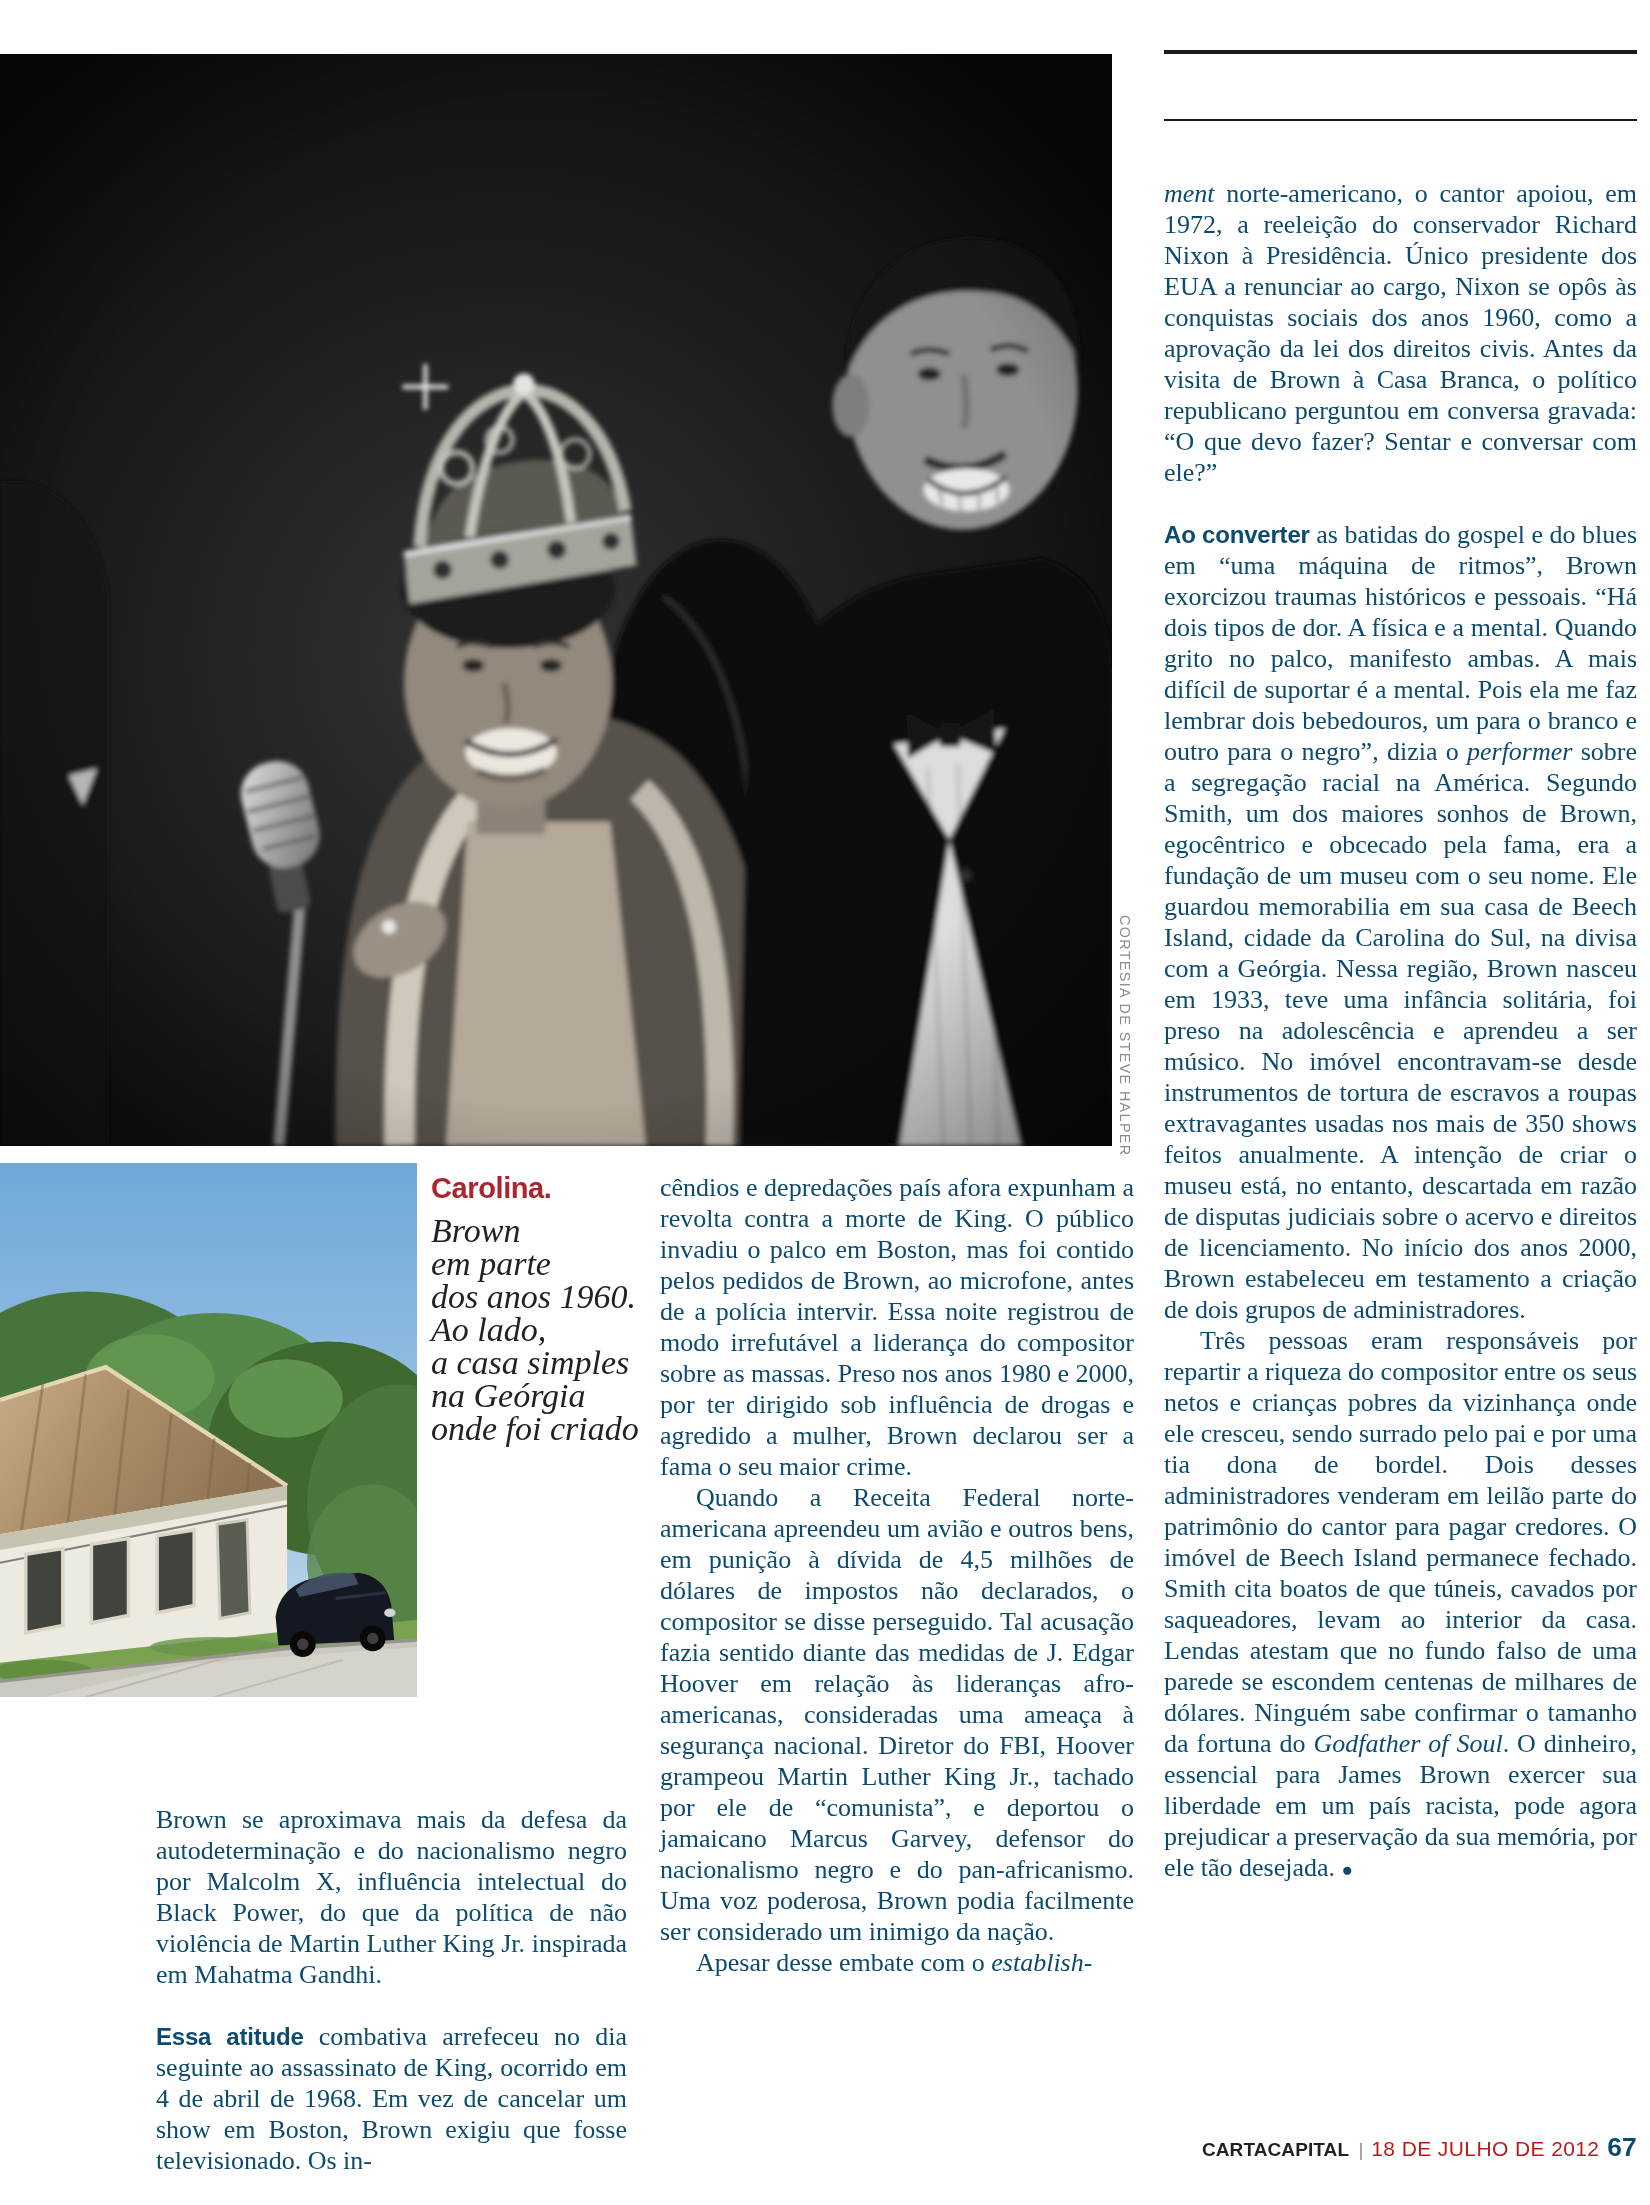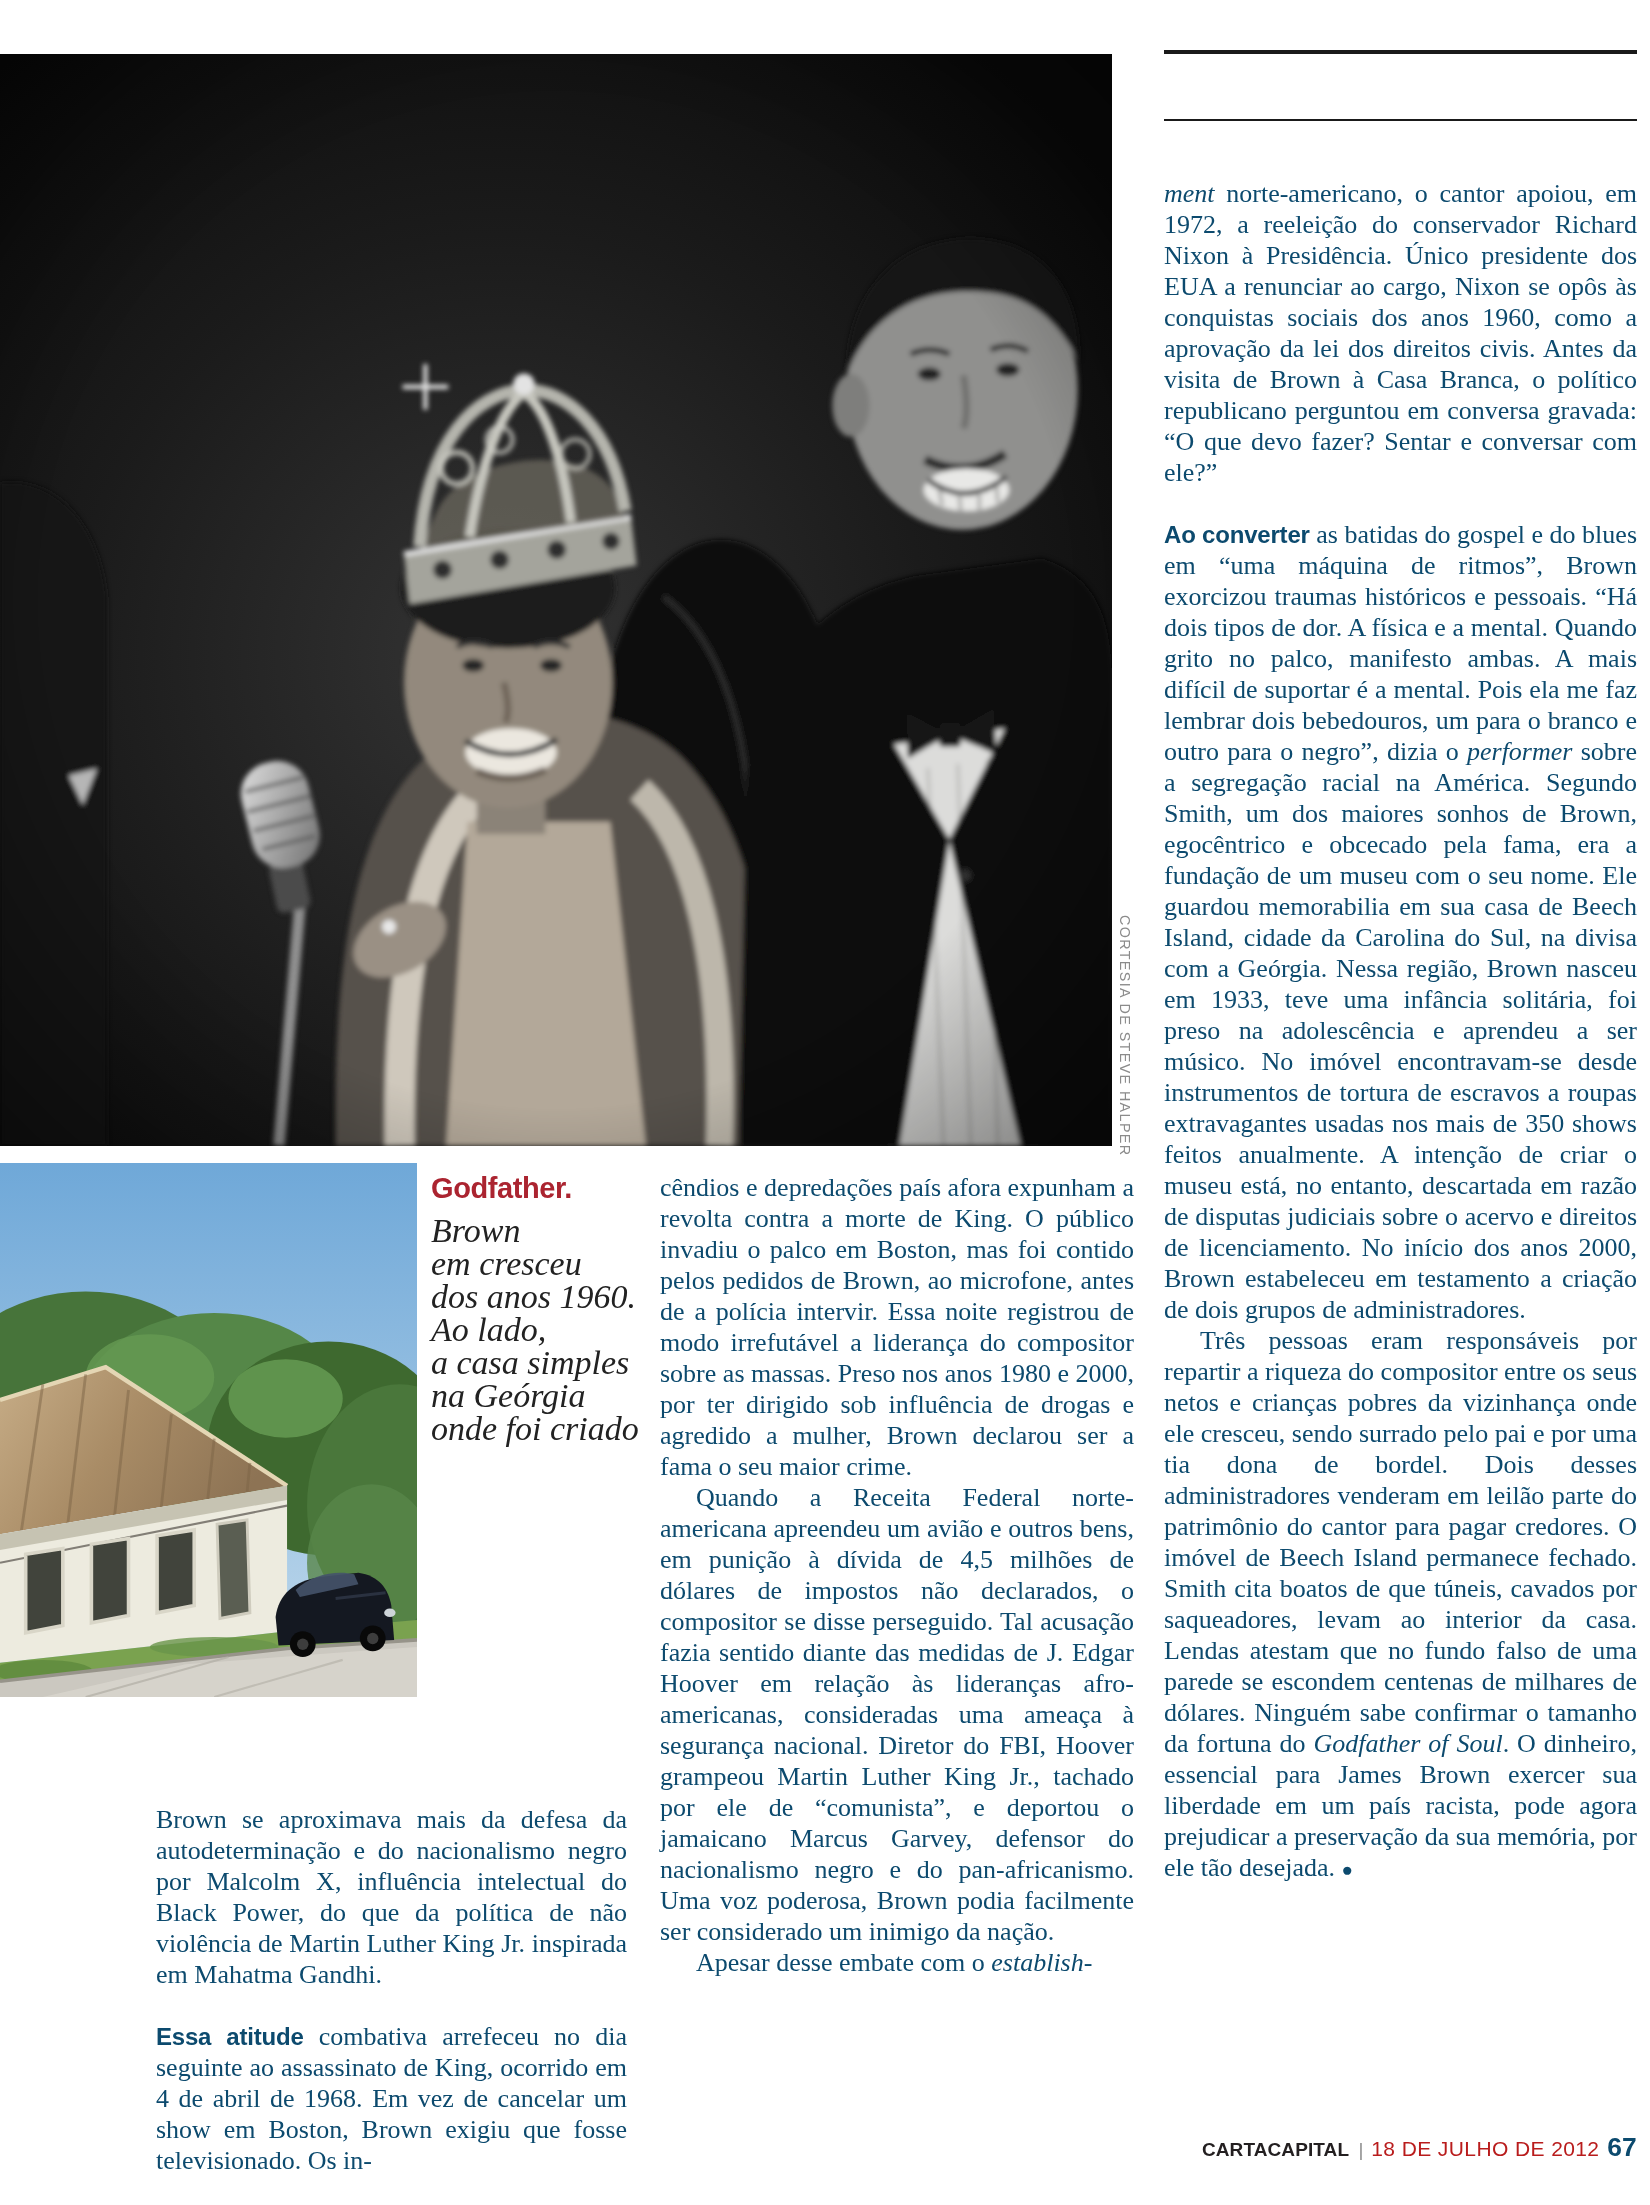--- a/index.html
+++ b/index.html
@@ -220,23 +220,23 @@
         <circle cx="424" cy="674" r="18" fill="#090909"></circle>
         <circle cx="424" cy="674" r="8" fill="#3d3d3d"></circle>
         <circle cx="522" cy="666" r="18" fill="#090909"></circle>
         <circle cx="522" cy="666" r="8" fill="#3d3d3d"></circle>
         <ellipse cx="546" cy="630" rx="8" ry="6" fill="#cdd4d8"></ellipse>
       </g>
     </svg>
   </div>
 
   <div class="caption">
-    <div class="caption-title">Godfather.</div>
+    <div class="caption-title">Carolina.</div>
     <div class="caption-line">Brown</div>
-    <div class="caption-line">em cresceu</div>
+    <div class="caption-line">em parte</div>
     <div class="caption-line">dos anos 1960.</div>
     <div class="caption-line">Ao lado,</div>
     <div class="caption-line">a casa simples</div>
     <div class="caption-line">na Geórgia</div>
     <div class="caption-line">onde foi criado</div>
   </div>
 
   <div class="col col-left">
       <p><span class="s-r">Brown se aproximava mais da defesa da autodeterminação e do nacionalismo negro por Malcolm X, influência intelectual do Black Power, do que da política de não violência de Martin Luther King Jr. inspirada em Mahatma Gandhi.</span></p>
       <p class="lead"><span class="s-b">Essa atitude</span><span class="s-r"> combativa arrefeceu no dia seguinte ao assassinato de King, ocorrido em 4 de abril de 1968. Em vez de cancelar um show em Boston, Brown exigiu que fosse televisionado. Os in-</span></p>

